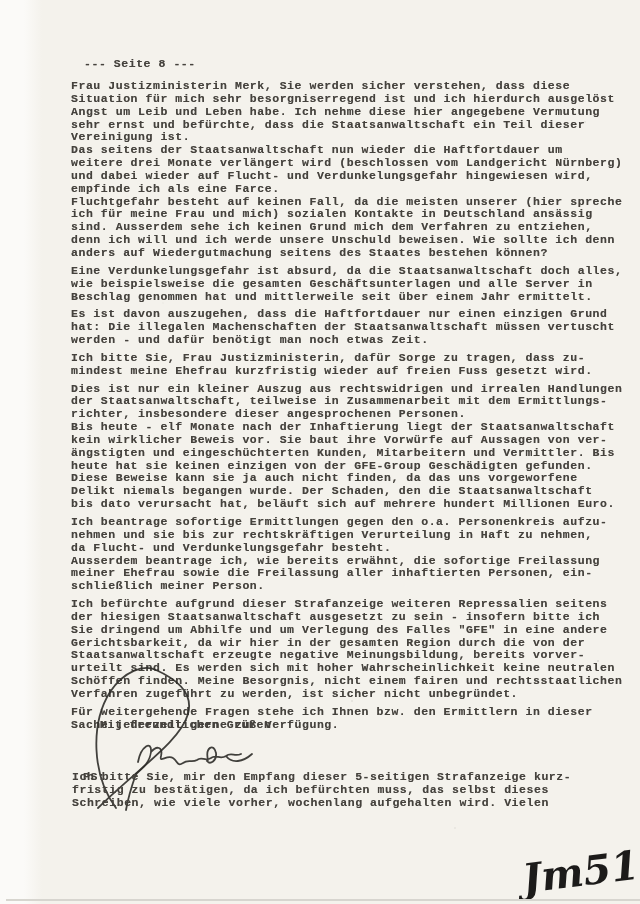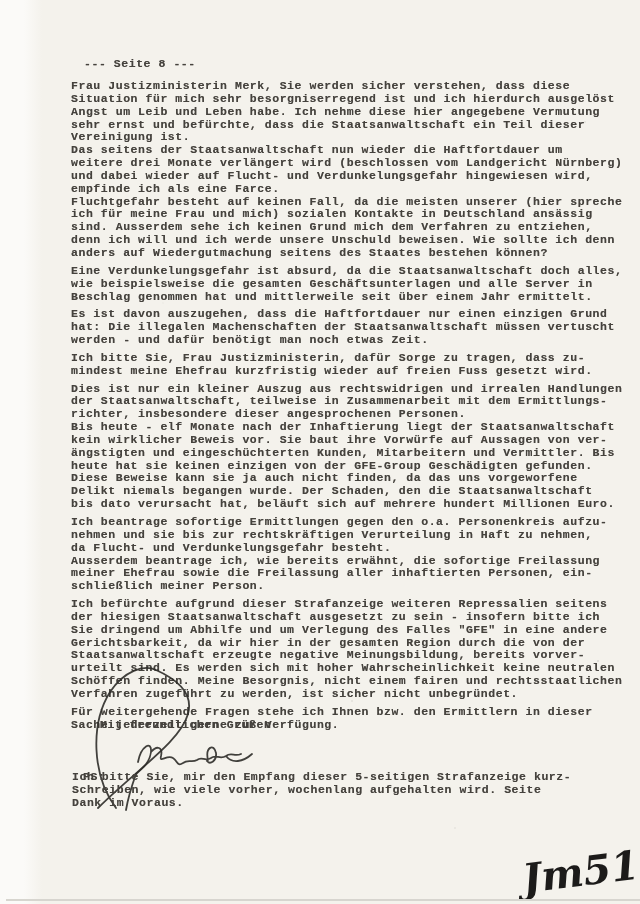--- a/index.html
+++ b/index.html
@@ -74,20 +74,20 @@
   <div class="closing tline">Mit freundlichen Grüßen</div>
 
   <svg class="signature" viewBox="0 0 180 150" aria-hidden="true">
     <path d="M 30,142 C 6,110 4,58 24,26 C 38,5 58,-2 70,4 C 88,12 108,26 102,48 C 94,76 50,104 12,142"></path>
     <path d="M 52,96 C 55,80 66,74 65,86 C 64,96 57,102 50,108 M 65,86 C 71,79 77,81 75,90 C 73,98 81,88 87,92 C 92,95 91,101 97,97 C 102,93 106,97 111,94 C 116,90 119,96 125,92 C 130,88 134,94 140,90 C 145,86 149,91 155,88 M 122,94 C 119,81 128,77 130,87 C 131,95 124,99 121,95 M 140,90 C 146,98 157,96 166,88"></path>
     <path d="M 50,108 C 45,122 42,132 40,144"></path>
   </svg>
 
   <div class="ps">
     <span class="ps-label tline">PS:</span>
-    <div class="ps-lines"><div class="tline">Ich bitte Sie, mir den Empfang dieser 5-seitigen Strafanzeige kurz-</div><div class="tline">Schreiben, wie viele vorher, wochenlang aufgehalten wird. Seite</div><div class="tline">Dank im Voraus.</div></div>
+    <div class="ps-lines"><div class="tline">Ich bitte Sie, mir den Empfang dieser 5-seitigen Strafanzeige kurz-</div><div class="tline">fristig zu bestätigen, da ich befürchten muss, das selbst dieses</div><div class="tline">Schreiben, wie viele vorher, wochenlang aufgehalten wird. Vielen</div></div>
   </div>
 
   <div class="note">Jm515</div>
 
   <div class="bottom-edge"></div>
 
 </div>
 
 </body></html>

